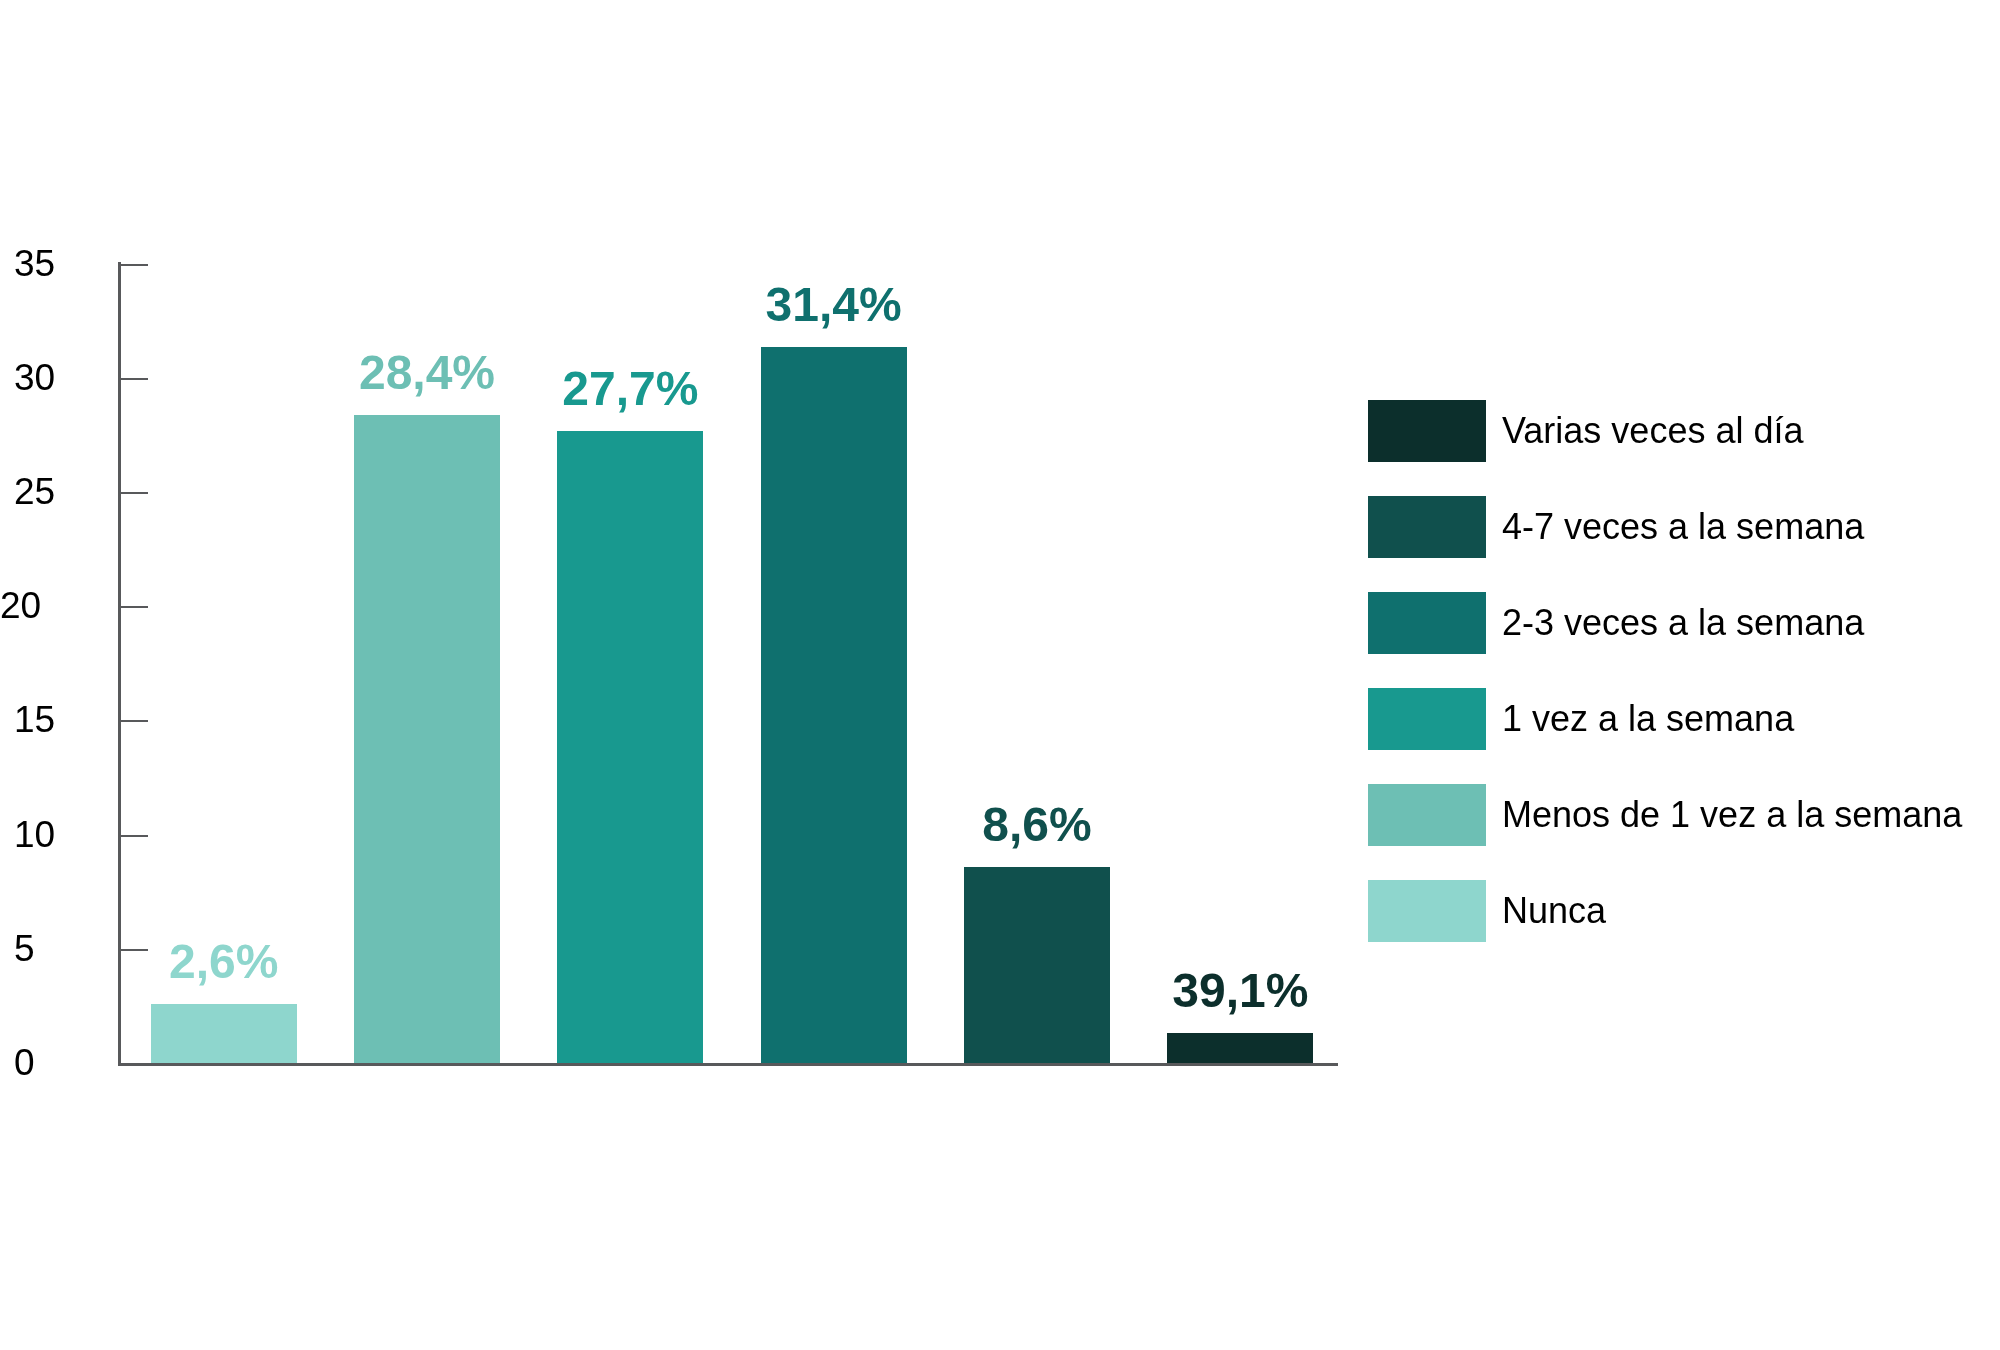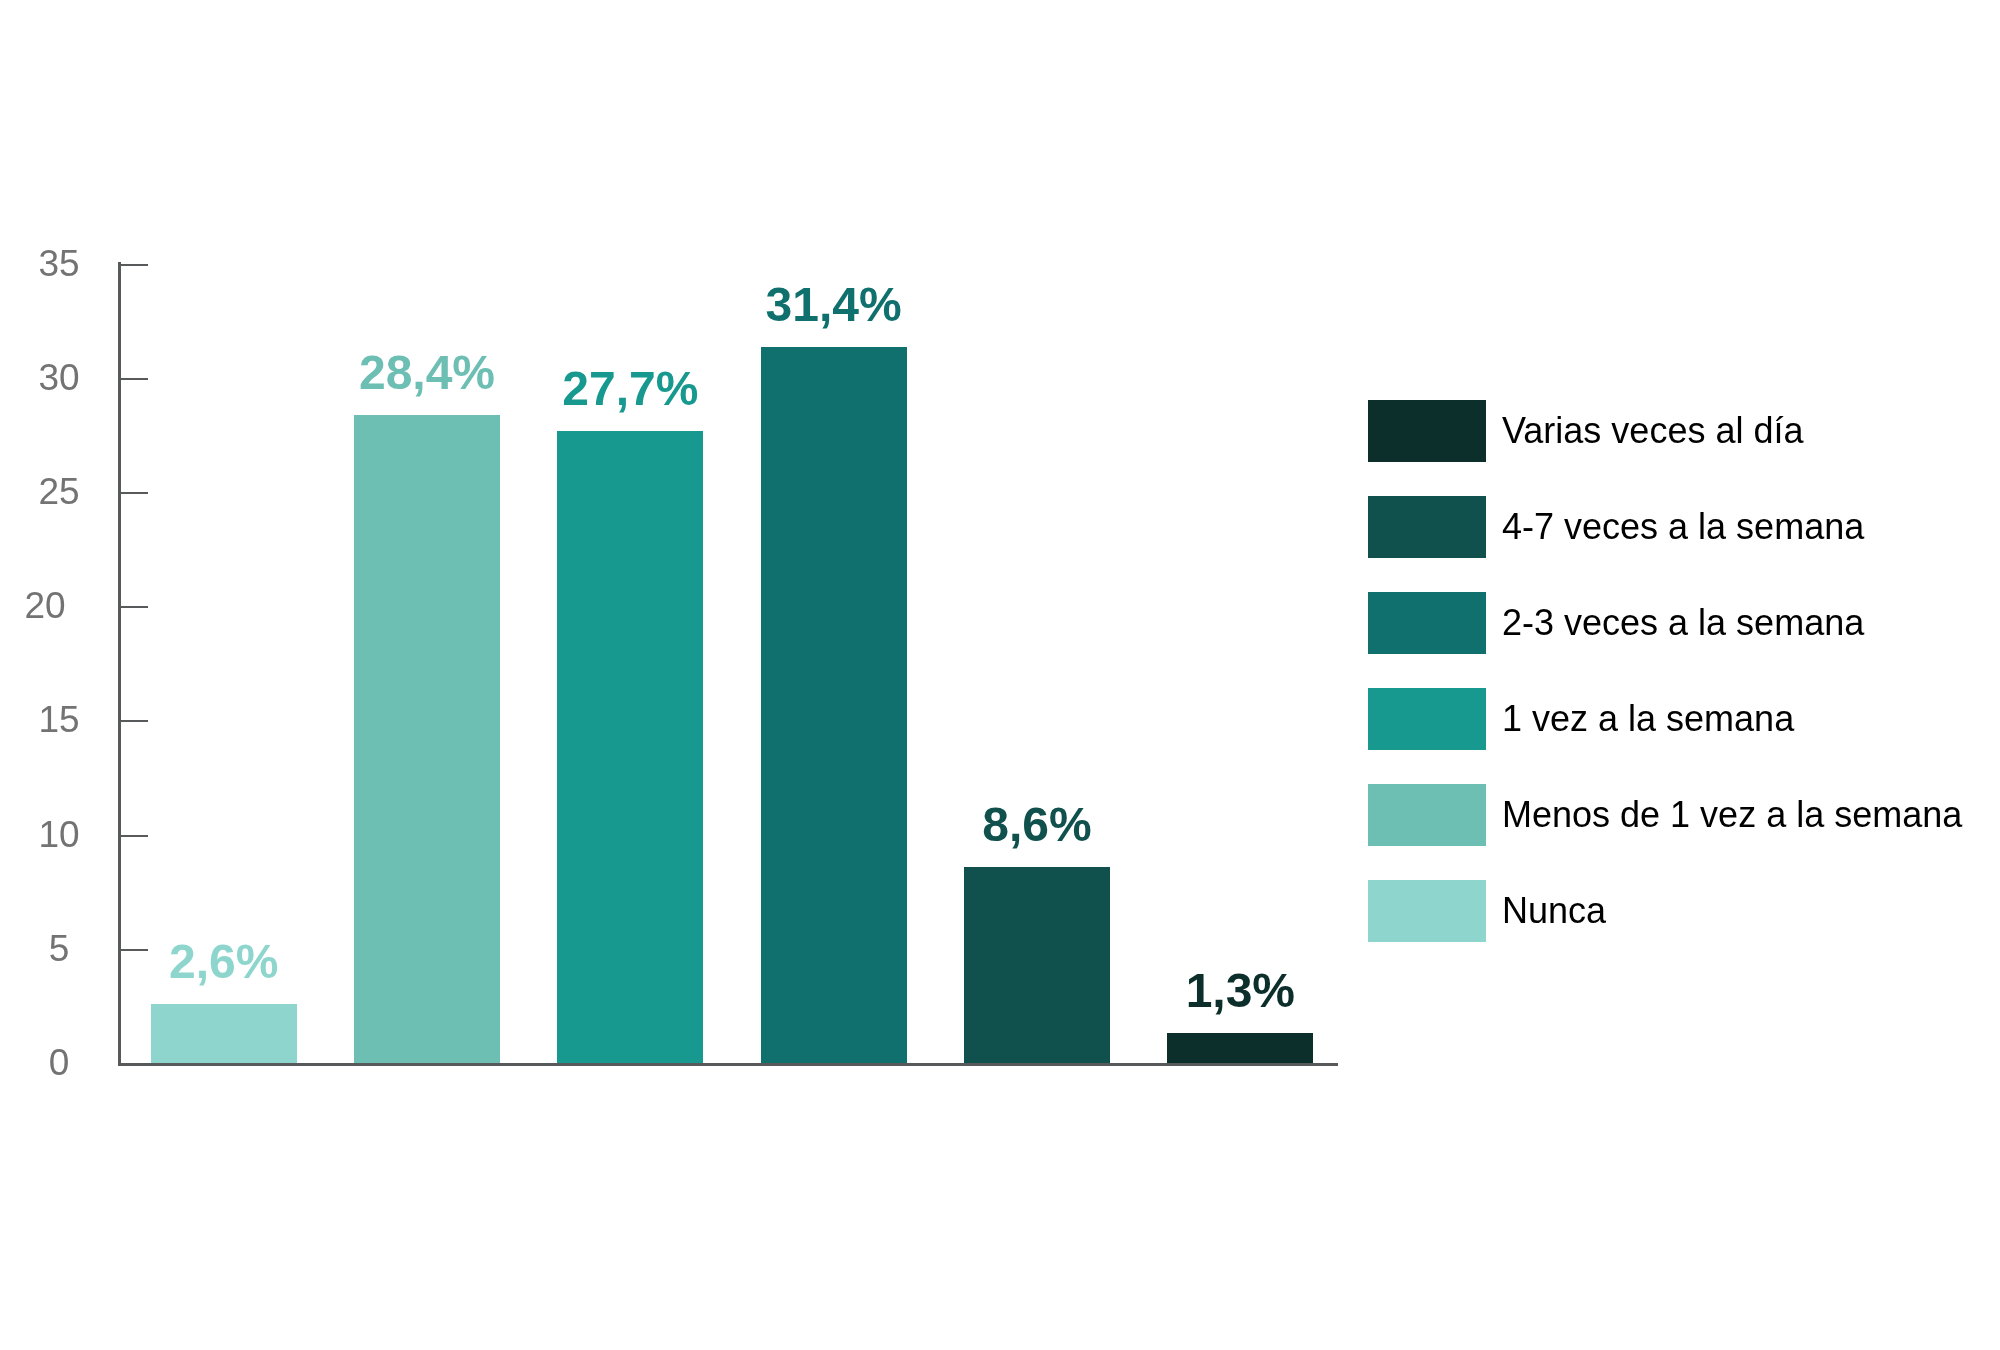--- a/index.html
+++ b/index.html
@@ -54,23 +54,23 @@
     position: absolute;
     left: 118px;
     width: 30px;
     height: 2px;
     background: #58595b;
   }
   .tick-label {
     position: absolute;
     right: 1888px; 
     font-size: 37px;
-    color: #737373;
+    color: #000000;
     font-family: "Liberation Sans", sans-serif;
-    text-align: center;
+    text-align: left;
     width: 90px;
     line-height: 1;
   }
 
   
   .bar {
     position: absolute;
     bottom: 0;
   }
   .bar-label {
@@ -141,21 +141,21 @@
       <div class="bar-label" style="left: 2.66667px; width: 206px; bottom: 77.28px; color: rgb(142, 214, 205);">2,6%</div>
       <div class="bar" style="left: 236px; width: 146px; height: 647.52px; background: rgb(109, 191, 180);"></div>
       <div class="bar-label" style="left: 206px; width: 206px; bottom: 665.52px; color: rgb(109, 191, 180);">28,4%</div>
       <div class="bar" style="left: 439.333px; width: 146px; height: 631.56px; background: rgb(24, 153, 143);"></div>
       <div class="bar-label" style="left: 409.333px; width: 206px; bottom: 649.56px; color: rgb(24, 153, 143);">27,7%</div>
       <div class="bar" style="left: 642.667px; width: 146px; height: 715.92px; background: rgb(15, 112, 110);"></div>
       <div class="bar-label" style="left: 612.667px; width: 206px; bottom: 733.92px; color: rgb(15, 112, 110);">31,4%</div>
       <div class="bar" style="left: 846px; width: 146px; height: 196.08px; background: rgb(16, 80, 77);"></div>
       <div class="bar-label" style="left: 816px; width: 206px; bottom: 214.08px; color: rgb(16, 80, 77);">8,6%</div>
       <div class="bar" style="left: 1049.33px; width: 146px; height: 29.64px; background: rgb(12, 47, 44);"></div>
-      <div class="bar-label" style="left: 1019.33px; width: 206px; bottom: 47.64px; color: rgb(12, 47, 44);">1,3%</div>
+      <div class="bar-label" style="left: 1019.33px; width: 206px; bottom: 47.64px; color: rgb(12, 47, 44);">39,1%</div>
     </div>
 
   <div id="legend">
     <div class="legend-row">
       <div class="legend-swatch" style="background:#0c2f2c;"></div>
       <div class="legend-text">Varias veces al día</div>
     </div>
     <div class="legend-row">
       <div class="legend-swatch" style="background:#10504d;"></div>
       <div class="legend-text">4-7 veces a la semana</div>

